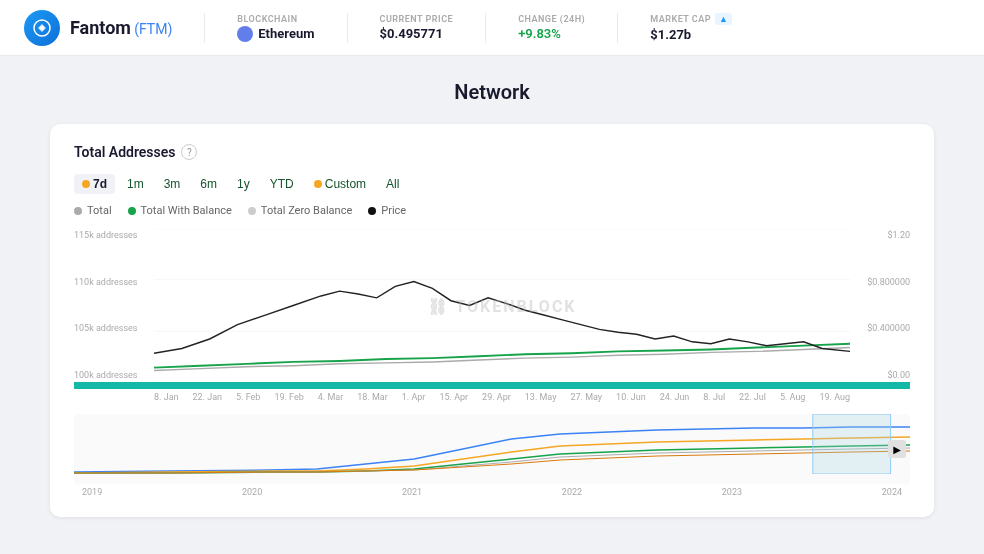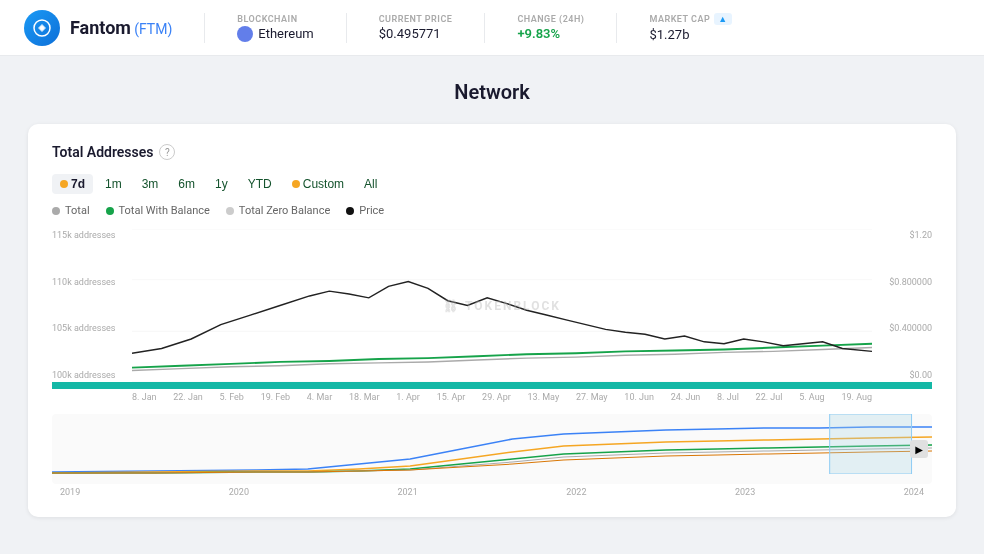--- a/index.html
+++ b/index.html
@@ -69,21 +69,21 @@
     .meta-label {
       font-size: 9px;
       color: #aaa;
       text-transform: uppercase;
       letter-spacing: 0.5px;
       font-weight: 600;
     }
 
     .meta-value {
       font-size: 13px;
-      font-weight: 400;
+      font-weight: 700;
       color: #1a1a2e;
       display: flex;
       align-items: center;
       gap: 5px;
     }
 
     .eth-dot {
       width: 16px;
       height: 16px;
       background: #627eea;
@@ -101,21 +101,21 @@
       color: #1b9af5;
       font-size: 9px;
       padding: 1px 4px;
       border-radius: 3px;
       font-weight: 600;
       text-transform: uppercase;
     }
 
     
     .page-content {
-      padding: 24px 28px;
+      padding: 24px 50px;
     }
 
     .page-title {
       font-size: 20px;
       font-weight: 600;
       color: #1a1a2e;
       margin-bottom: 20px;
       text-align: center;
     }
 
@@ -263,21 +263,21 @@
       color: #aaa;
     }
 
     
     .watermark {
       position: absolute;
       top: 50%;
       left: 50%;
       transform: translate(-50%, -50%);
       color: rgba(180,180,180,0.4);
-      font-size: 12px;
+      font-size: 16px;
       font-weight: 700;
       letter-spacing: 2px;
       pointer-events: none;
       white-space: nowrap;
     }
 
     
     .mini-chart-wrapper {
       margin-top: 12px;
       position: relative;

